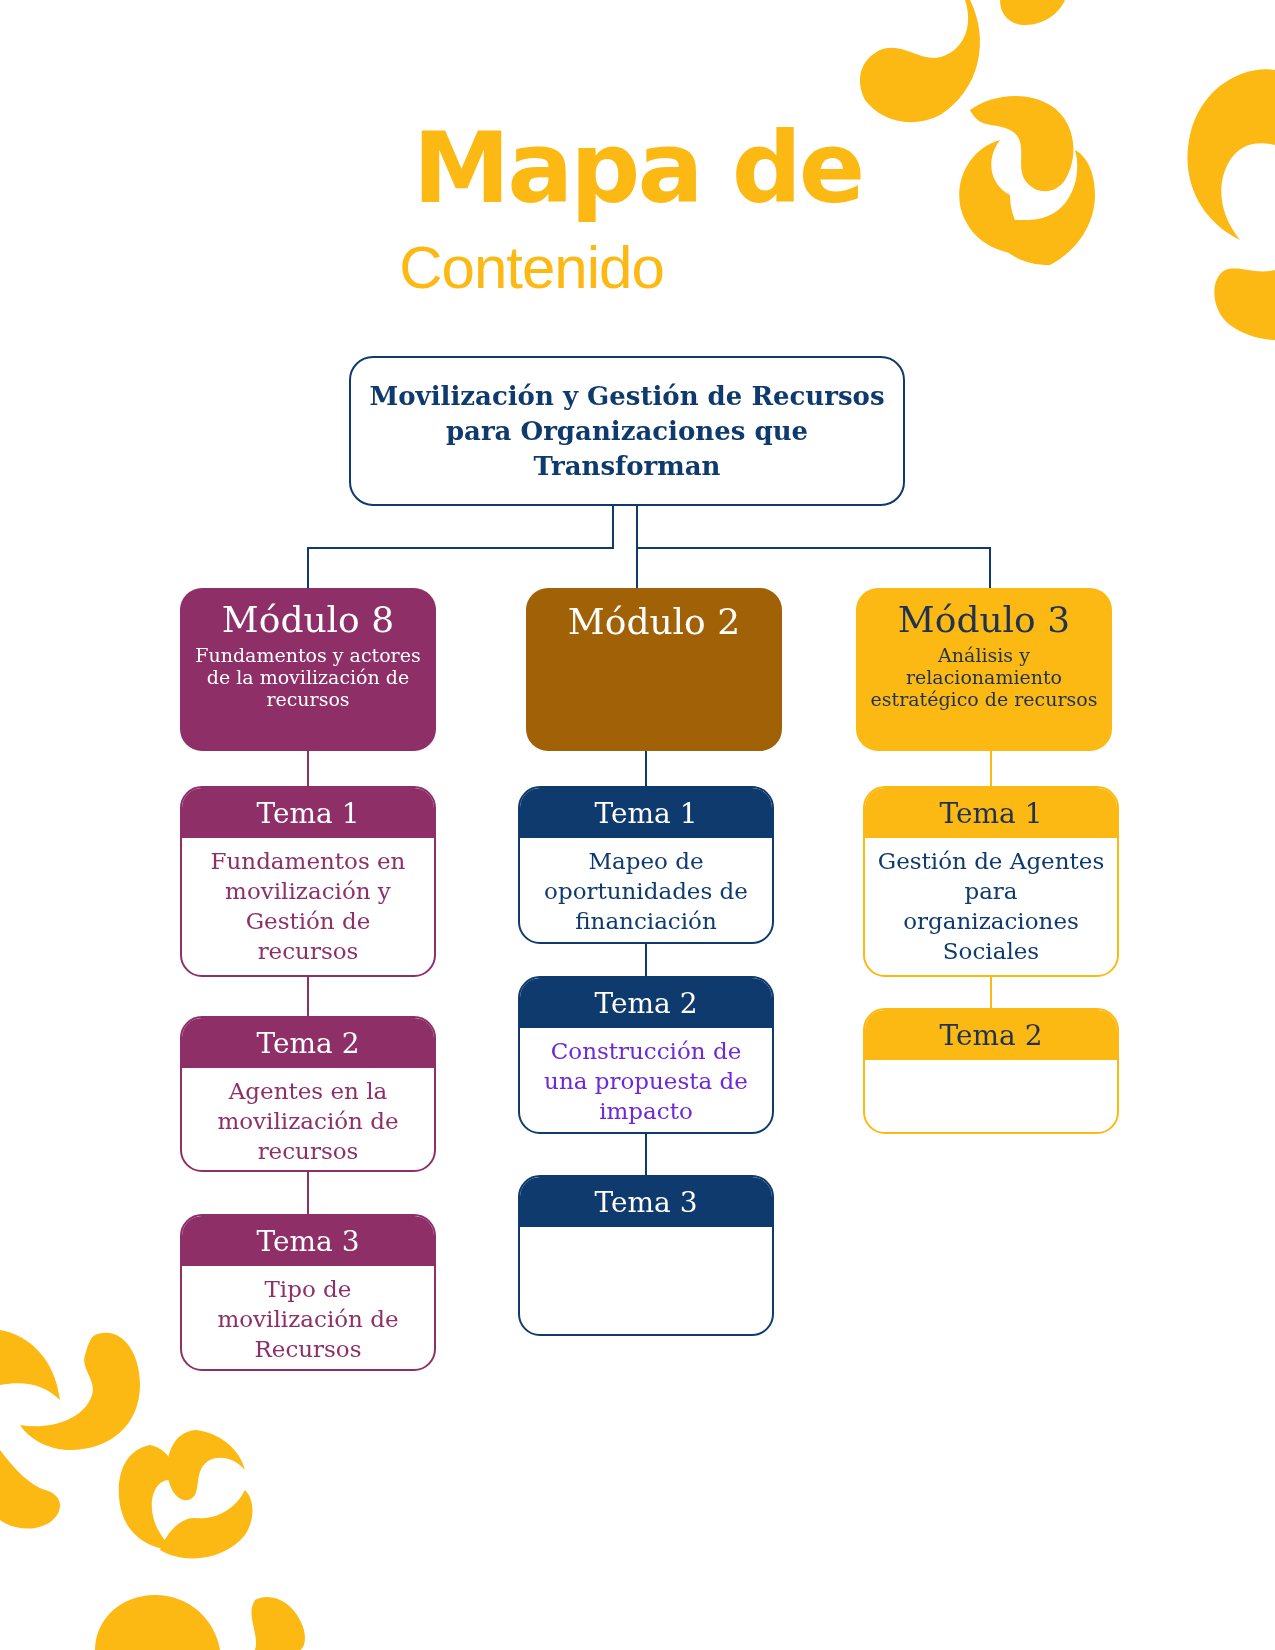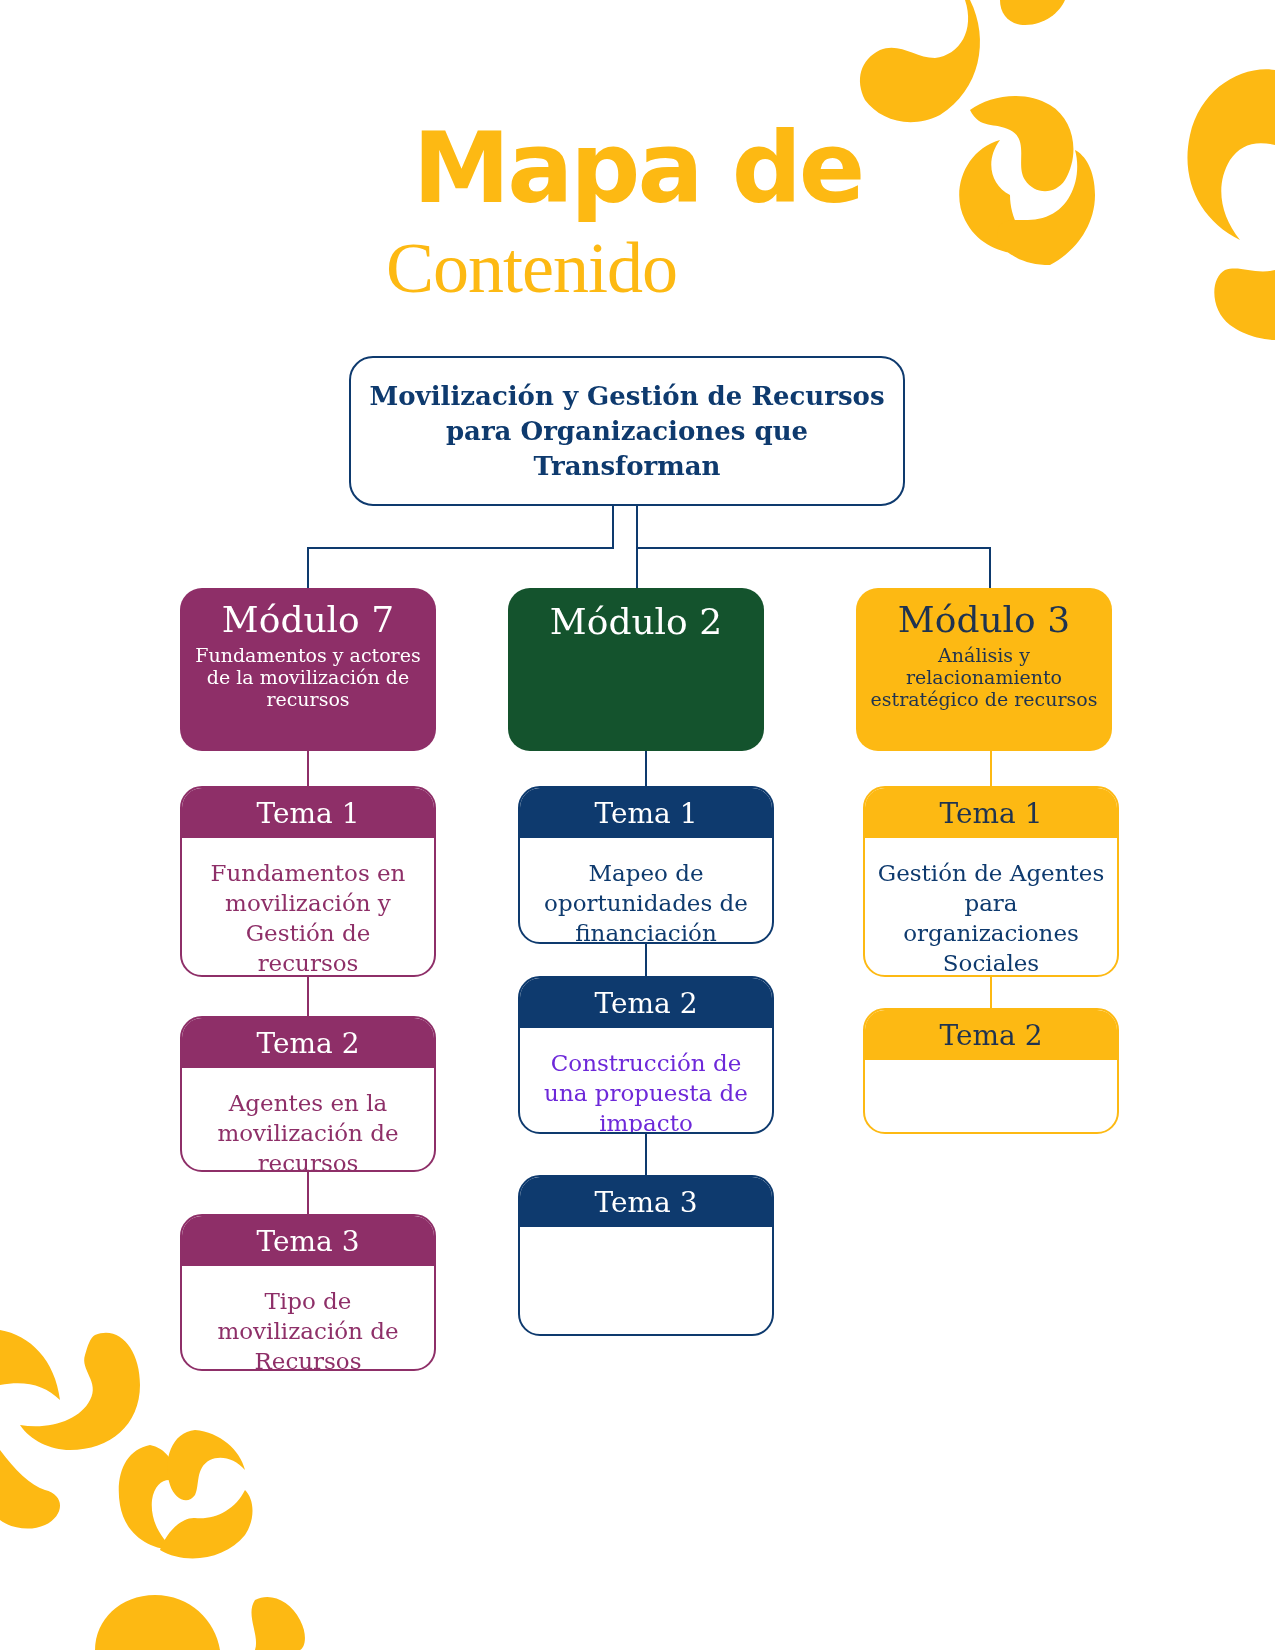--- a/index.html
+++ b/index.html
@@ -1,33 +1,33 @@
 <!DOCTYPE html>
 <html><head>
 <meta charset="utf-8">
 <style>
   html, body { margin:0; padding:0; }
   body { width:1275px; height:1650px; position:relative; background:#ffffff; overflow:hidden;
          font-family:"DejaVu Serif", serif; }
   .abs { position:absolute; }
   .title1 { left:0; width:1275px; top:118px; text-align:center; font-family:"DejaVu Sans", sans-serif;
             font-weight:bold; font-size:98px; color:#FDB913; letter-spacing:-3px; line-height:100px; }
-  .title2 { left:0; width:1063px; top:228px; text-align:center; font-family:Liberation Serif, serif;
-            font-size:72px; color:#FDB913; line-height:80px; letter-spacing:-1px; }
+  .title2 { left:0; width:1063px; top:228px; text-align:center; font-family:Liberation Sans, sans-serif;
+            font-size:60px; color:#FDB913; line-height:80px; letter-spacing:-1px; }
   .mainbox { left:349px; top:356px; width:556px; height:150px; border:2px solid #0E3A6E; border-radius:24px;
              box-sizing:border-box; display:flex; align-items:center; justify-content:center; text-align:center; }
   .mainbox span { color:#0E3A6E; font-weight:bold; font-size:26px; line-height:35px; padding:0 18px; }
   .line { position:absolute; background:#0E3A6E; }
   .module { position:absolute; top:588px; height:163px; border-radius:22px; box-sizing:border-box;
             display:flex; flex-direction:column; align-items:center; text-align:center; padding-top:12px; }
   .module .mt { font-size:36px; line-height:44px; }
   .module .ms { font-size:19px; line-height:23px; padding:2px 12px 0; }
   .tema { position:absolute; border:2px solid; border-radius:22px; box-sizing:border-box; overflow:hidden; background:#fff; }
   .tema .th { height:50px; display:flex; align-items:center; justify-content:center; font-size:28px; }
-  .tema .tb { text-align:center; font-size:23px; line-height:30px; padding:20px 10px 0; }
+  .tema .tb { text-align:center; font-size:23px; line-height:30px; padding:8px 10px 0; }
   .deco { position:absolute; }
 </style>
 </head>
 <body>
 
 <svg class="deco" style="left:850px;top:0;" width="425" height="350" viewBox="0 0 425 350">
   <g fill="#FDB913">
     <path d="M120,0 C140,40 130,90 90,115 C60,130 30,120 15,100 C5,80 10,60 30,50 C50,42 65,58 85,58 C110,55 125,30 115,0 Z"></path>
     <path d="M150,0 C150,15 160,25 175,25 C195,25 210,12 215,0 Z"></path>
     <path d="M120,110 C140,95 175,90 200,105 C225,120 230,155 215,180 C205,195 185,195 175,180 C165,165 180,140 160,130 C145,122 130,130 120,110 Z"></path>
@@ -70,25 +70,25 @@
 <div class="line" style="left:307px;top:1170px;width:2px;height:45px;background:#8E2F68;"></div>
 
 <div class="line" style="left:645px;top:751px;width:2px;height:36px;"></div>
 <div class="line" style="left:645px;top:943px;width:2px;height:34px;"></div>
 <div class="line" style="left:645px;top:1133px;width:2px;height:43px;"></div>
 
 <div class="line" style="left:990px;top:751px;width:2px;height:36px;background:#FDB913;"></div>
 <div class="line" style="left:990px;top:975px;width:2px;height:34px;background:#FDB913;"></div>
 
 <div class="module" style="left:180px;width:256px;background:#8E2F68;color:#fff;padding-top:10px;">
-  <div class="mt">Módulo 7</div>
+  <div class="mt">Módulo 8</div>
   <div class="ms" style="line-height:22px;">Fundamentos y actores de la movilización de recursos</div>
 </div>
 
-<div class="module" style="left:508px;width:256px;background:#14532d;color:#fff;padding-top:12px;">
+<div class="module" style="left:526px;width:256px;background:#a16207;color:#fff;padding-top:12px;">
   <div class="mt">Módulo 2</div>
 </div>
 
 <div class="module" style="left:856px;width:256px;background:#FDB913;color:#1F3350;padding-top:10px;">
   <div class="mt">Módulo 3</div>
   <div class="ms" style="line-height:22px;">Análisis y relacionamiento estratégico de recursos</div>
 </div>
 
 <div class="tema" style="left:180px;top:786px;width:256px;height:191px;border-color:#8E2F68;">
   <div class="th" style="background:#8E2F68;color:#fff;">Tema 1</div>

